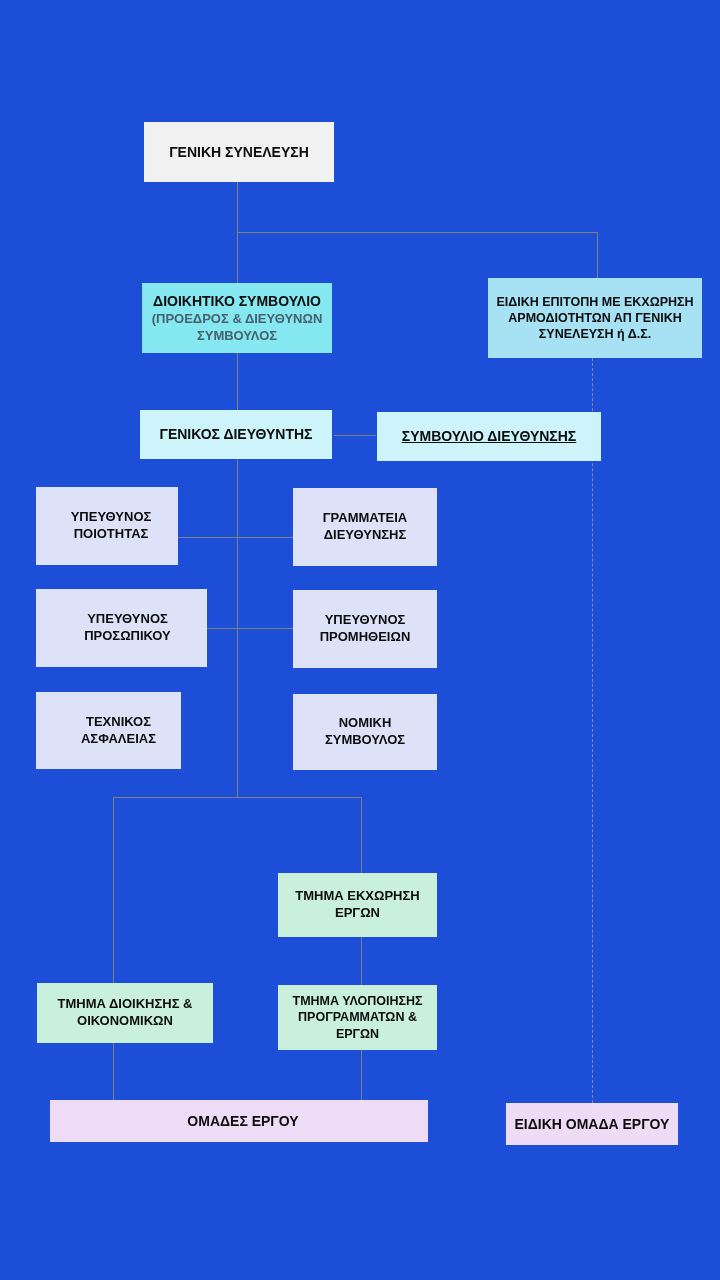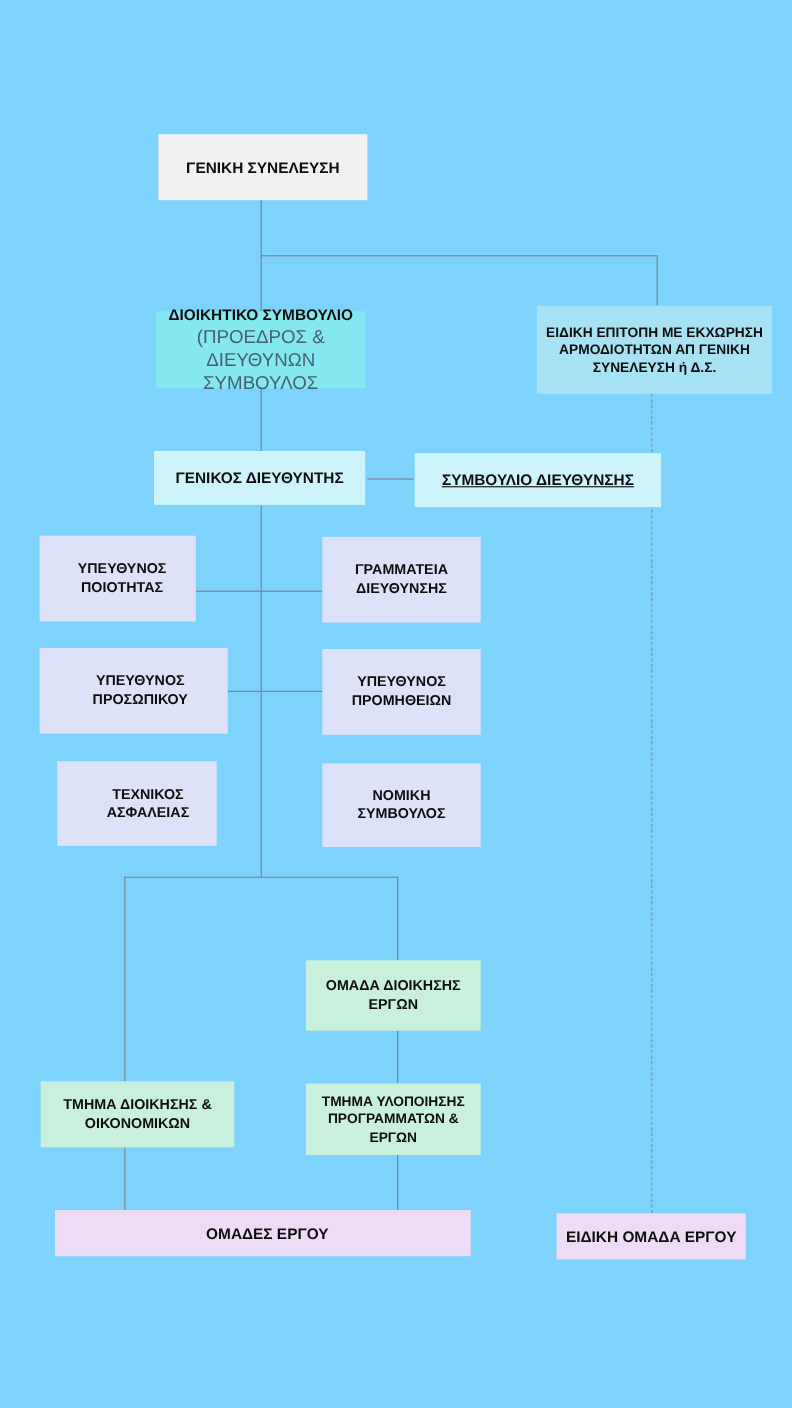--- a/index.html
+++ b/index.html
@@ -5,42 +5,42 @@
   html, body {
     margin: 0;
     padding: 0;
     background: #ffffff;
     font-family: "Liberation Sans", "DejaVu Sans", sans-serif;
   }
   #canvas {
     position: relative;
     width: 720px;
     height: 1280px;
-    background: #7dd3fc;
+    background: #1d4ed8;
     overflow: hidden;
   }
   .box {
     position: absolute;
     display: flex;
     flex-direction: column;
     align-items: center;
     justify-content: center;
     text-align: center;
     box-sizing: border-box;
     padding: 3px 4px;
     color: #0d0d0d;
     font-weight: bold;
     font-size: 14px;
     line-height: 1.3;
     z-index: 2;
   }
   .box .subtitle {
-    font-weight: normal;
+    font-weight: bold;
     color: #46616c;
-    font-size: 17px;
+    font-size: 13px;
     line-height: 1.25;
     margin-top: 1px;
   }
   .bg-gray    { background: #f1f1f1; }
   .bg-cyan    { background: #85e8f1; }
   .bg-blue    { background: #a6e1f4; }
   .bg-ltcyan  { background: #cdf4fa; }
   .bg-lav     { background: #dde2f8; }
   .bg-green   { background: #c8f0dc; }
   .bg-purple  { background: #eedbf6; }
@@ -114,30 +114,30 @@
   </div>
 
   <div class="box bg-lav fs13" style="left:36px; top:589px; width:171px; height:78px;padding-left:16px;">
     <span>ΥΠΕΥΘΥΝΟΣ ΠΡΟΣΩΠΙΚΟΥ</span>
   </div>
 
   <div class="box bg-lav fs13" style="left:293px; top:590px; width:144px; height:78px;">
     <span>ΥΠΕΥΘΥΝΟΣ ΠΡΟΜΗΘΕΙΩΝ</span>
   </div>
 
-  <div class="box bg-lav fs13" style="left:52px; top:692px; width:145px; height:77px;padding-left:24px;">
+  <div class="box bg-lav fs13" style="left:36px; top:692px; width:145px; height:77px;padding-left:24px;">
     <span>ΤΕΧΝΙΚΟΣ ΑΣΦΑΛΕΙΑΣ</span>
   </div>
 
   <div class="box bg-lav fs13" style="left:293px; top:694px; width:144px; height:76px;">
     <span>ΝΟΜΙΚΗ ΣΥΜΒΟΥΛΟΣ</span>
   </div>
 
   <div class="box bg-green fs13" style="left:278px; top:873px; width:159px; height:64px;">
-    <span>ΟΜΑΔΑ ΔΙΟΙΚΗΣΗΣ ΕΡΓΩΝ</span>
+    <span>ΤΜΗΜΑ ΕΚΧΩΡΗΣΗ ΕΡΓΩΝ</span>
   </div>
 
   <div class="box bg-green fs13" style="left:37px; top:983px; width:176px; height:60px;">
     <span>ΤΜΗΜΑ ΔΙΟΙΚΗΣΗΣ &amp; ΟΙΚΟΝΟΜΙΚΩΝ</span>
   </div>
 
   <div class="box bg-green fs125" style="left:278px; top:985px; width:159px; height:65px;">
     <span>ΤΜΗΜΑ ΥΛΟΠΟΙΗΣΗΣ ΠΡΟΓΡΑΜΜΑΤΩΝ &amp; ΕΡΓΩΝ</span>
   </div>
 

